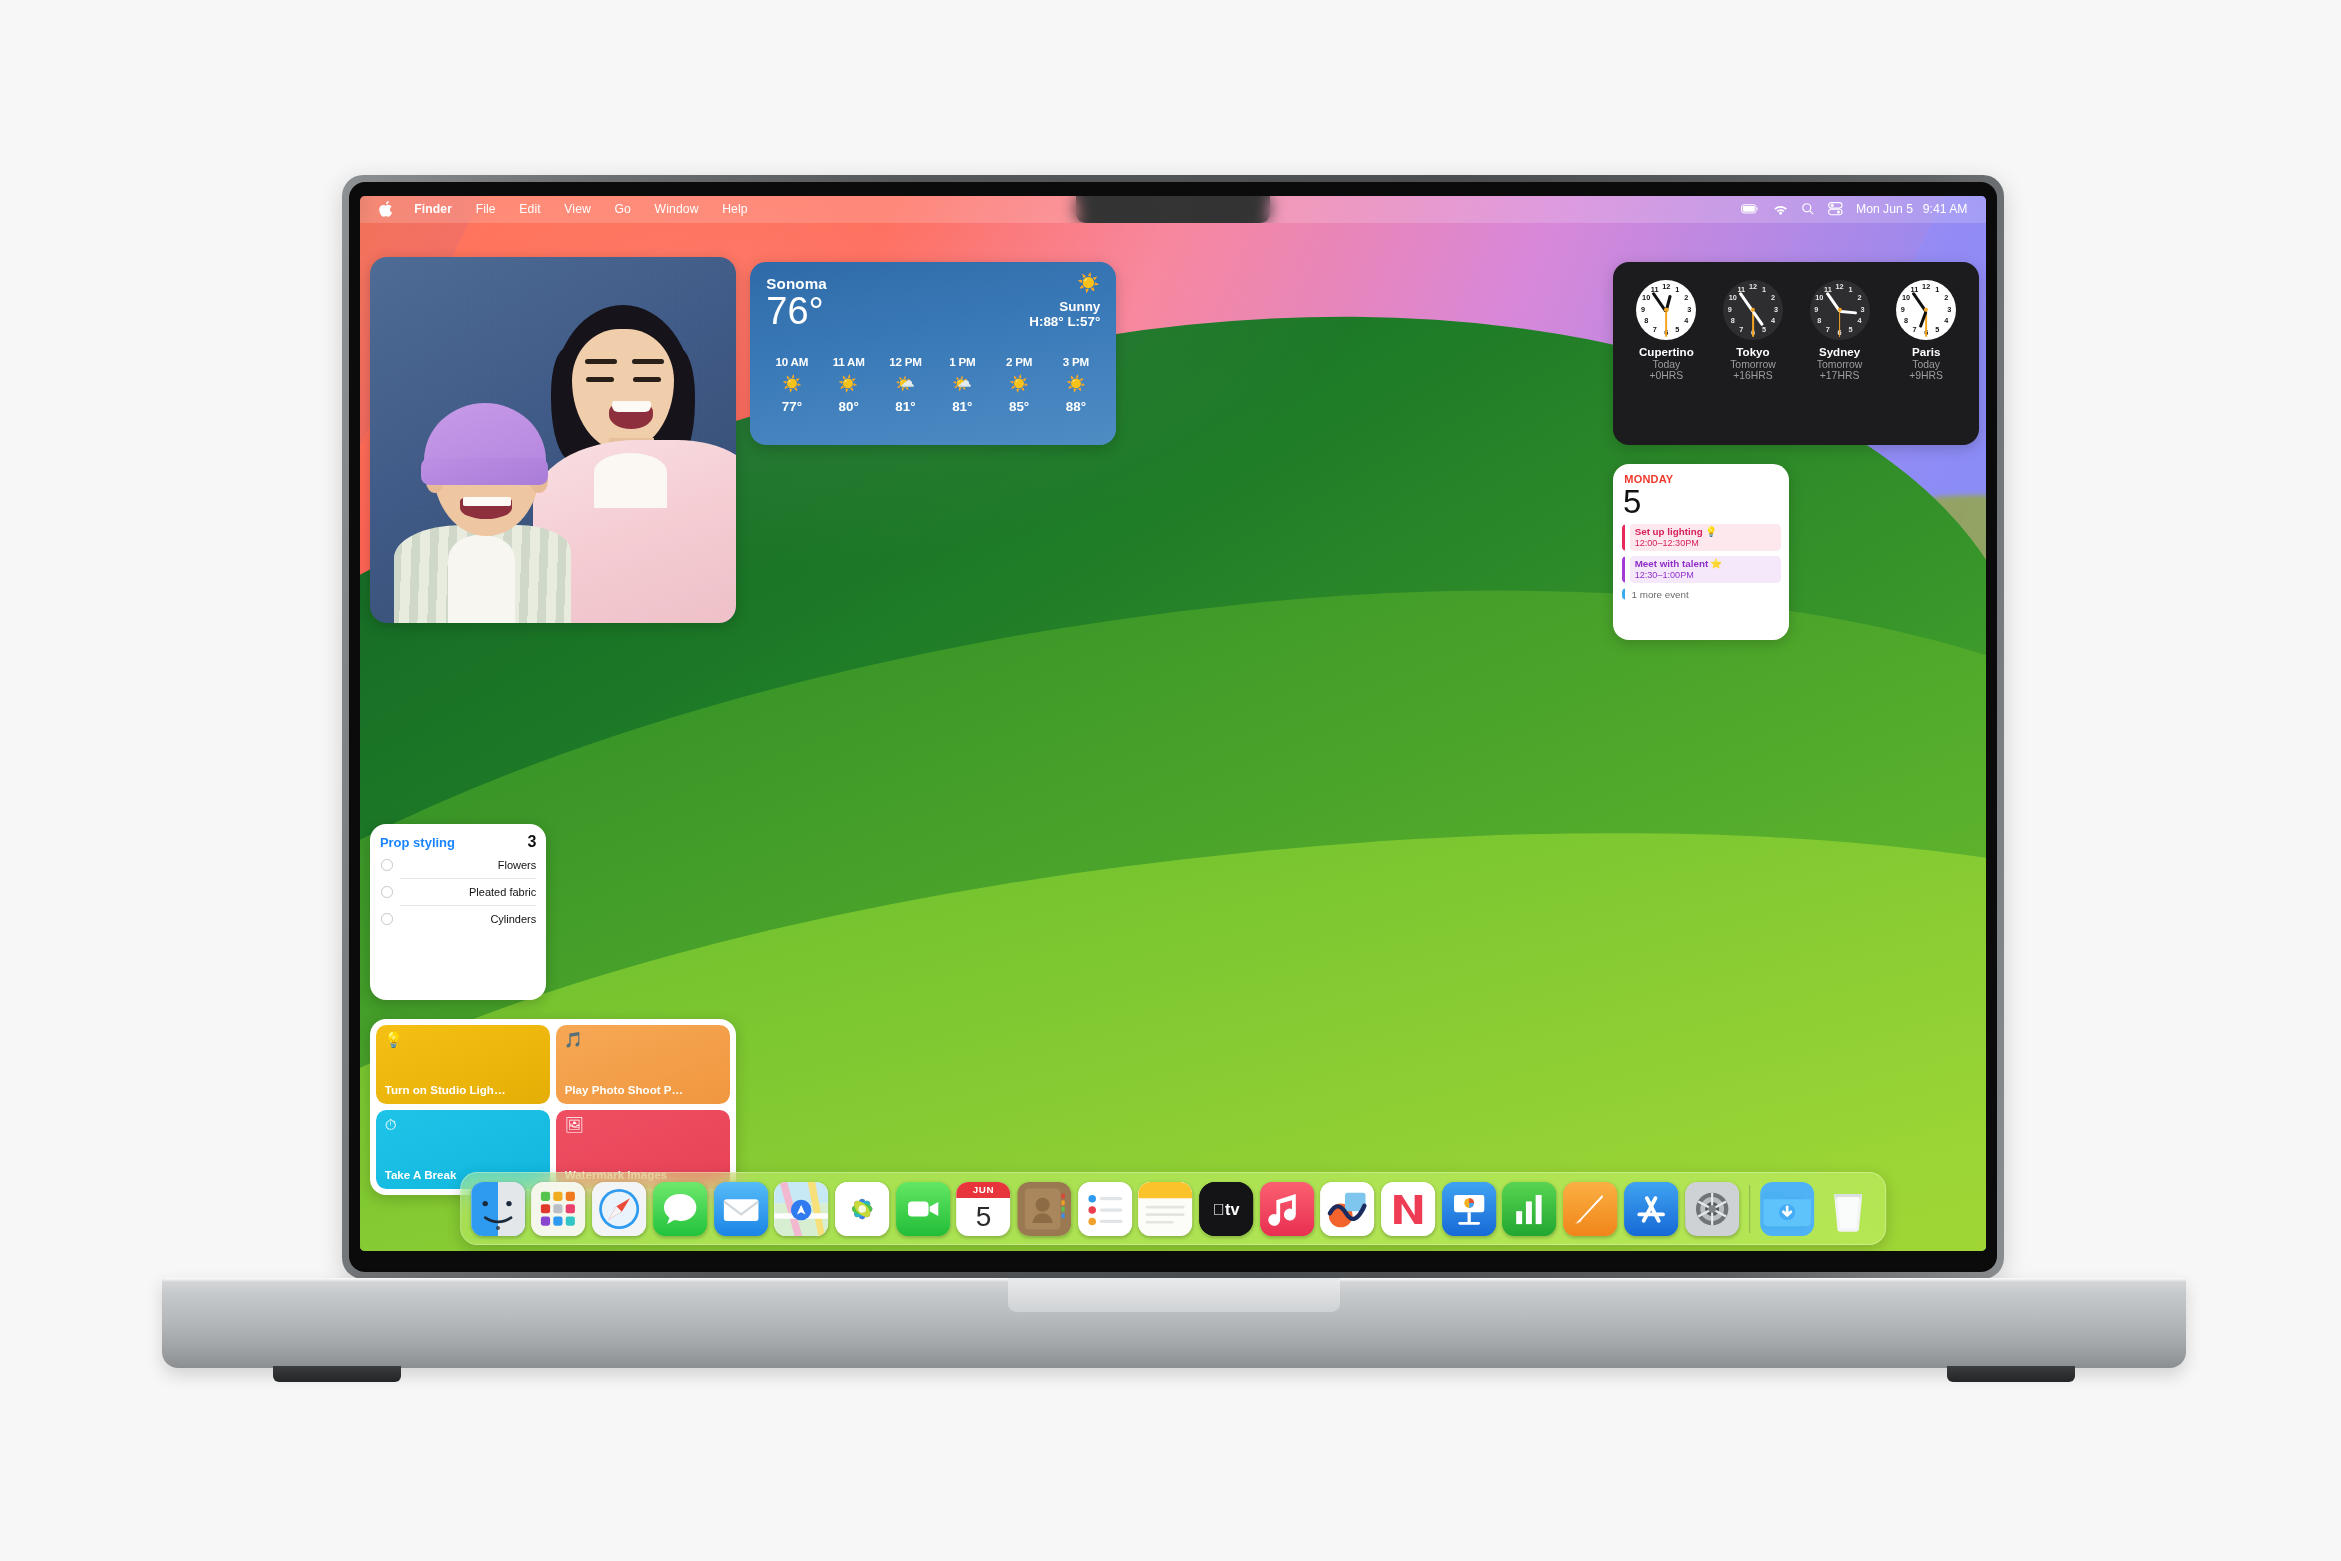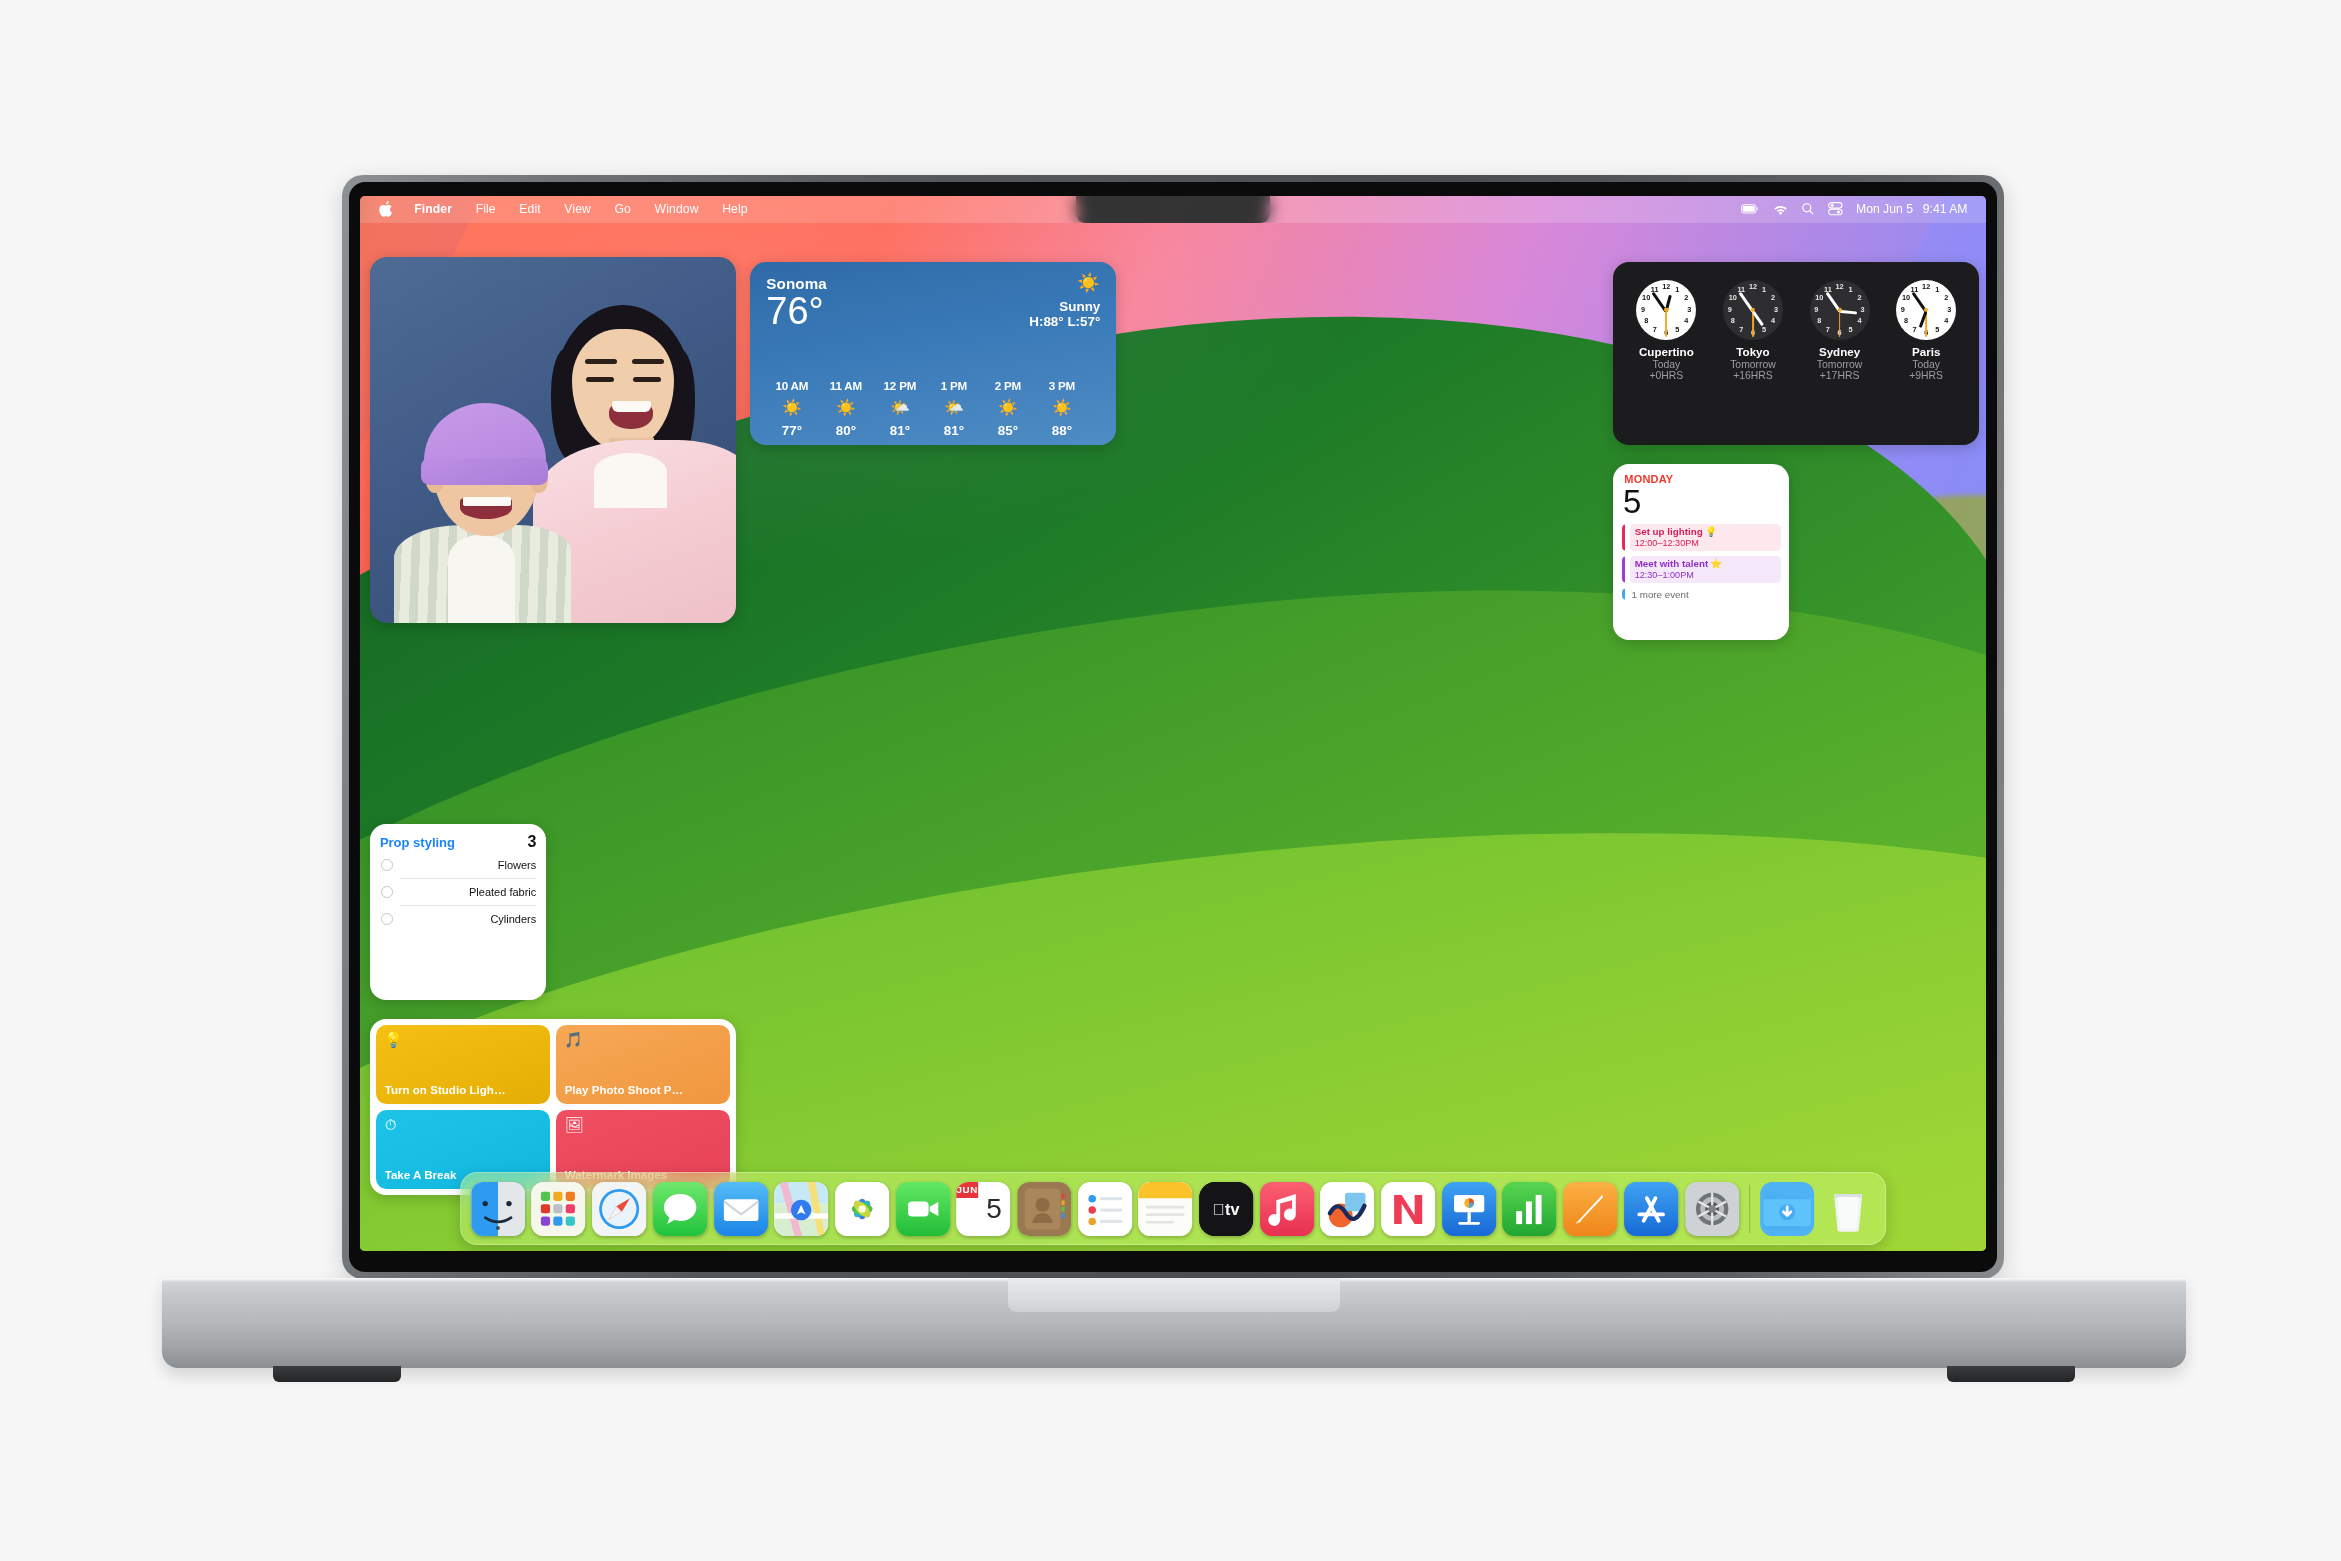--- a/index.html
+++ b/index.html
@@ -165,22 +165,22 @@
   
   #w-weather { left: 390px; top: 66px; width: 366px; height: 183px;
     background: linear-gradient(170deg,#2f6aa8 0%, #3a7ab8 45%, #4e8cc4 100%);
     color: #fff; padding: 13.4px 16px; }
   #wx-city { font-size: 15.2px; font-weight: bold; letter-spacing:0.1px; }
   #wx-temp { font-size: 38px; font-weight: 300; line-height: .96; margin-top: 1.2px; }
   #wx-right { position: absolute; right: 16px; top: 12.2px; text-align: right; }
   #wx-sun-big { font-size: 18.3px; line-height: 1; }
   #wx-cond { font-size: 13.4px; font-weight: bold; margin-top: 7.3px; }
   #wx-hl { font-size: 13.4px; font-weight: bold; }
-  #wx-hours { position: absolute; left: 14.6px; right: 13.4px; bottom: 7px;
-     display: flex; }
+  #wx-hours { position: absolute; left: 14.6px; right: 13.4px; bottom: 31px;
+     display: flex; justify-content: space-between; }
   .wx-col { text-align: center; width: 54px; }
   .wx-h { font-size: 11.6px; font-weight: 600; letter-spacing: -0.2px; }
   .wx-i { font-size: 16px; line-height: 1; margin: 8px 0 6.7px; }
   .wx-t { font-size: 13.4px; font-weight: bold; }
 
   
   #w-clock { left: 1253px; top: 66px; width: 366px; height: 183px;
      background: #1c1c1e; padding: 18.3px 9.8px 0; display: flex; justify-content: space-around; }
   .clk-cell { width: 79px; text-align: center; color: #fff; }
   .clk-face { width: 60px; height: 60px; border-radius: 50%; margin: 0 auto;
@@ -695,21 +695,21 @@
                   <linearGradient id="ft" x1="0" y1="0" x2="0" y2="1">
                     <stop offset="0" stop-color="#63e763"></stop>
                     <stop offset="1" stop-color="#22bd38"></stop>
                   </linearGradient>
                 </defs>
                 <rect x="22" y="36" width="38" height="28" rx="7" fill="#fff"></rect>
                 <path d="M62 46l16-9v26l-16-9z" fill="#fff"></path>
               </svg>
             </div>
             <div class="dock-app" style="background: rgb(255, 255, 255);">
-              <div style="position:absolute;inset:0;display:flex;flex-direction:row;">
+              <div style="position:absolute;inset:0;display:flex;flex-direction:column;">
                 <div style="height:16px;background:#e8353c;color:#fff;font-size:9.8px;font-weight:bold;display:flex;align-items:center;justify-content:center;letter-spacing:0.6px;">JUN</div>
                 <div style="flex:1;display:flex;align-items:center;justify-content:center;font-size:28px;color:#2b2b2b;font-weight:300;">5</div>
               </div>
             </div>
             <div class="dock-app">
               <svg viewBox="0 0 100 100" width="100%" height="100%">
                 <rect width="100" height="100" rx="22" fill="#9a7851"></rect>
                 <rect x="14" y="12" width="66" height="76" rx="8" fill="#a9865c"></rect>
                 <rect x="82" y="22" width="6" height="9" fill="#e0453a"></rect>
                 <rect x="82" y="34" width="6" height="9" fill="#f0a12a"></rect>

